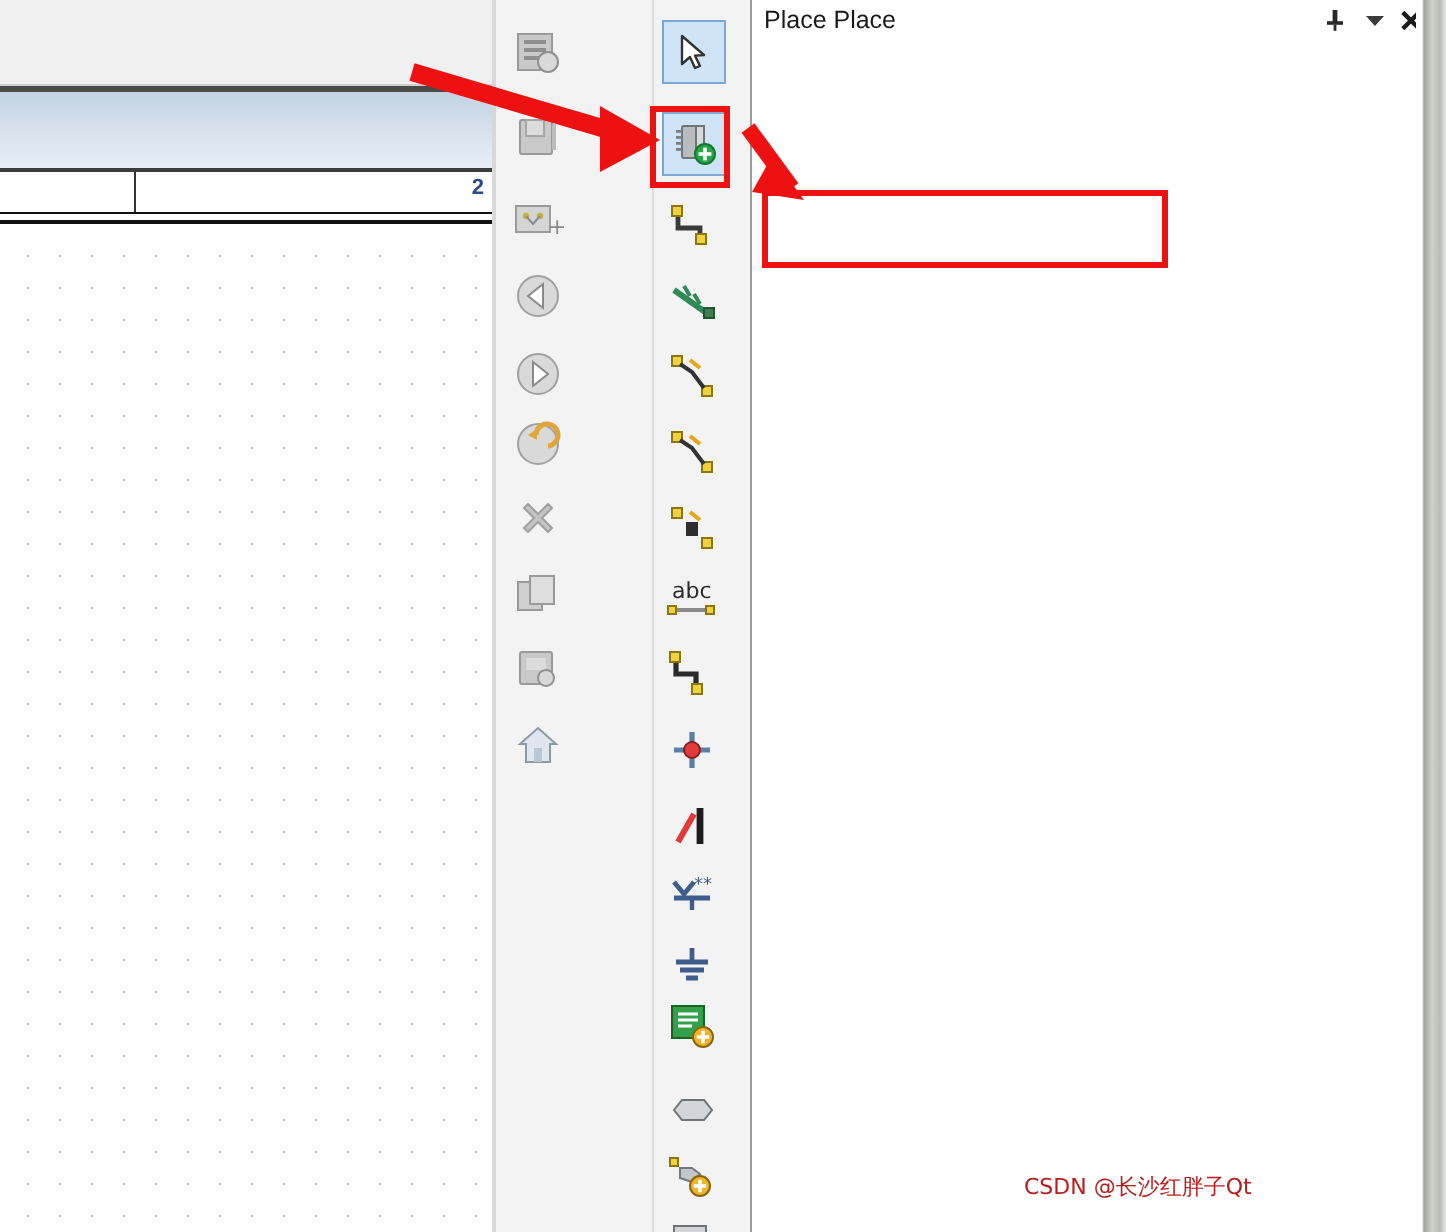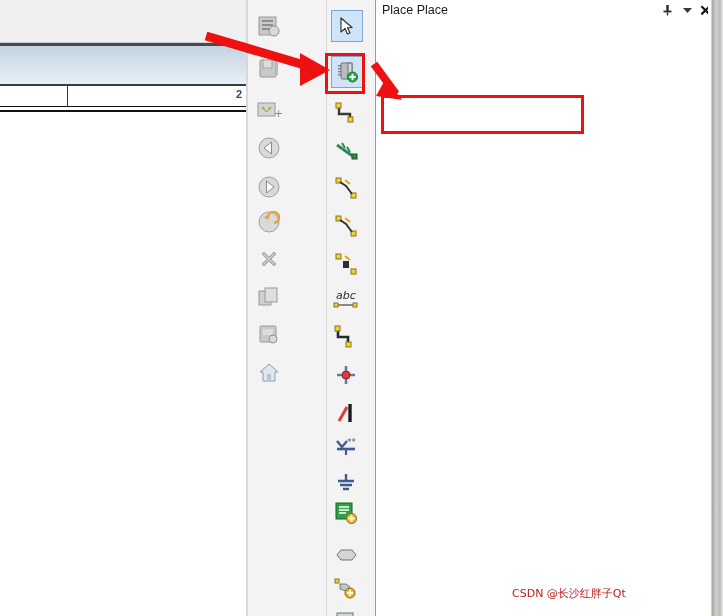--- a/index.html
+++ b/index.html
@@ -24,21 +24,21 @@
   #editor-pagenum{position:absolute;right:6px;top:2px;font-size:11px;color:#2b4a8b;font-weight:bold;}
   #editor-hrule{position:absolute;left:0;top:110px;width:248px;height:2px;background:#111;}
   #editor-canvas{position:absolute;left:0;top:114px;width:248px;height:502px;background:#fff;
      background-image:radial-gradient(circle,#b9b9b9 0.6px,transparent 0.7px);
      background-size:16px 16px;background-position:6px 6px;}
   #editor-rightborder{position:absolute;left:246px;top:0;width:2px;height:616px;background:#d8d8d8;}
 
   
   #toolbar-secondary{position:absolute;left:248px;top:0;width:42px;height:616px;
      background:#f3f3f3;border-right:1px solid #d2d2d2;}
-  #toolbar-main{position:absolute;left:290px;top:0;width:85px;height:616px;background:#f3f3f3;font-style:italic;}
+  #toolbar-main{position:absolute;left:290px;top:0;width:85px;height:616px;background:#f3f3f3;}
   #toolbar-main-inner{position:absolute;left:36px;top:0;width:49px;height:616px;background:#f3f3f3;
      border-left:1px solid #dcdcdc;}
   .tbtn{position:absolute;width:30px;height:30px;display:flex;align-items:center;justify-content:center;}
   .tbtn.sel{background:#cfe4f7;border:1px solid #7aa8d0;}
   .tbtn svg{display:block;}
 
   
   #panel{position:absolute;left:375px;top:0;width:333px;height:616px;background:#fff;
      border-left:1px solid #9b9b9b;}
   #panel-title{position:absolute;left:0;top:0;width:333px;height:20px;background:#fff;}

